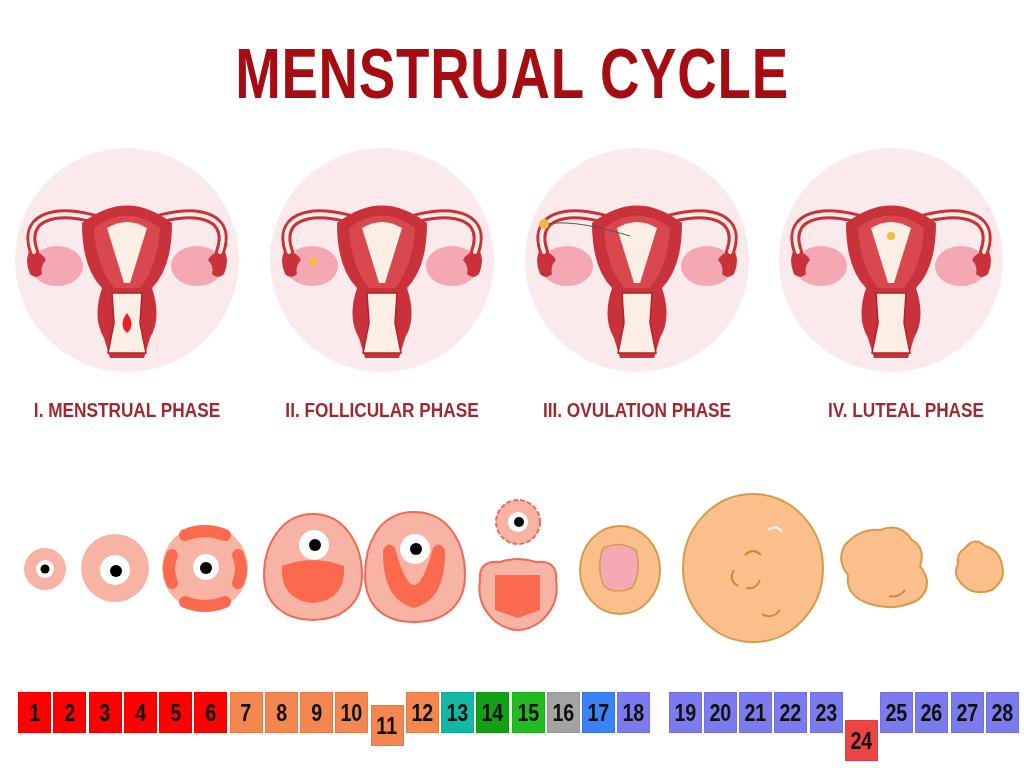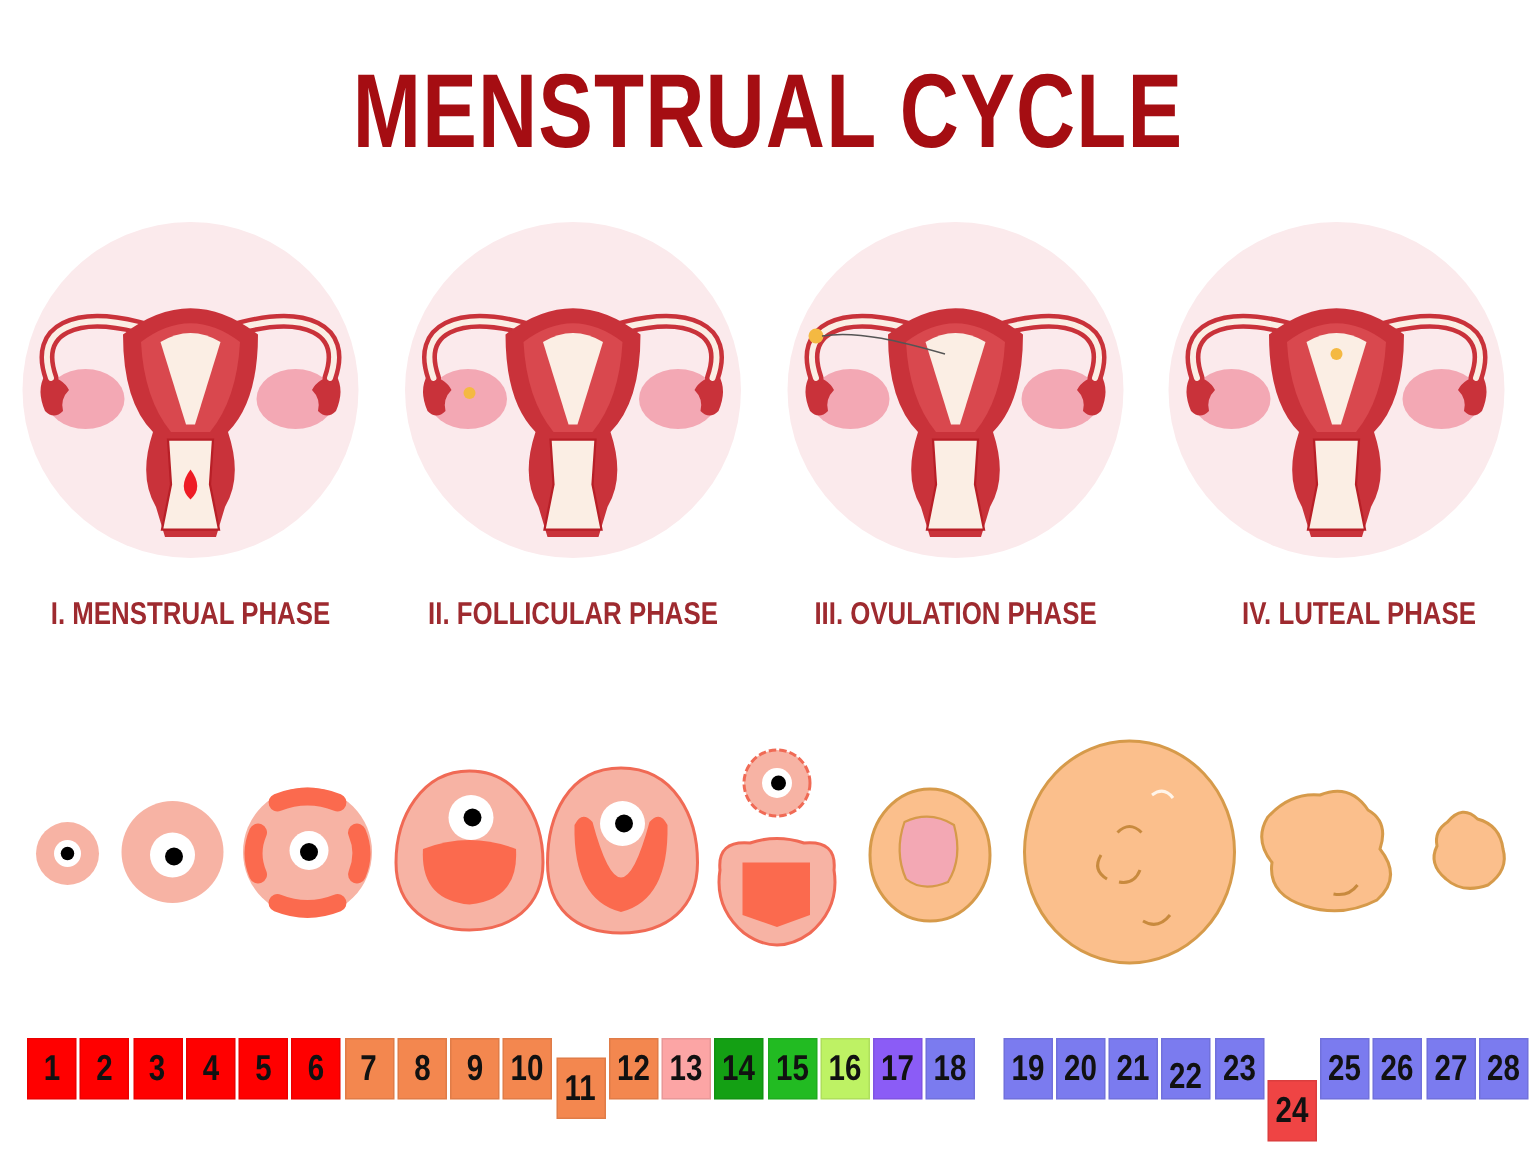--- a/index.html
+++ b/index.html
@@ -177,48 +177,48 @@
     </div>
     <div class="day" style="background: rgb(243, 135, 79);">
       <span>10</span>
     </div>
     <div class="day" style="background: rgb(243, 135, 79); margin-top: 13px;">
       <span>11</span>
     </div>
     <div class="day" style="background: rgb(243, 135, 79);">
       <span>12</span>
     </div>
-    <div class="day" style="background: #fca5a5; text-align: right;">
+    <div class="day" style="background: #14b8a6; text-align: right;">
       <span>13</span>
     </div>
     <div class="day" style="background: rgb(20, 160, 20);">
       <span>14</span>
     </div>
     <div class="day" style="background: rgb(34, 187, 34);">
       <span>15</span>
     </div>
-    <div class="day" style="background: #bef264;">
+    <div class="day" style="background: #a3a3a3;">
       <span>16</span>
     </div>
-    <div class="day" style="background: #8b5cf6;">
+    <div class="day" style="background: #3b82f6;">
       <span>17</span>
     </div>
     <div class="day" style="background: rgb(123, 123, 239);">
       <span>18</span>
     </div>
     <div class="day" style="background: rgb(123, 123, 239); margin-left: 16px;">
       <span>19</span>
     </div>
     <div class="day" style="background: rgb(123, 123, 239);">
       <span>20</span>
     </div>
     <div class="day" style="background: rgb(123, 123, 239);">
       <span>21</span>
     </div>
-    <div class="day" style="background: rgb(123, 123, 239); align-items: flex-end;">
+    <div class="day" style="background: rgb(123, 123, 239);">
       <span>22</span>
     </div>
     <div class="day" style="background: rgb(123, 123, 239);">
       <span>23</span>
     </div>
     <div class="day" style="background: #ef4444; margin-top: 28px;">
       <span>24</span>
     </div>
     <div class="day" style="background: rgb(123, 123, 239);">
       <span>25</span>

